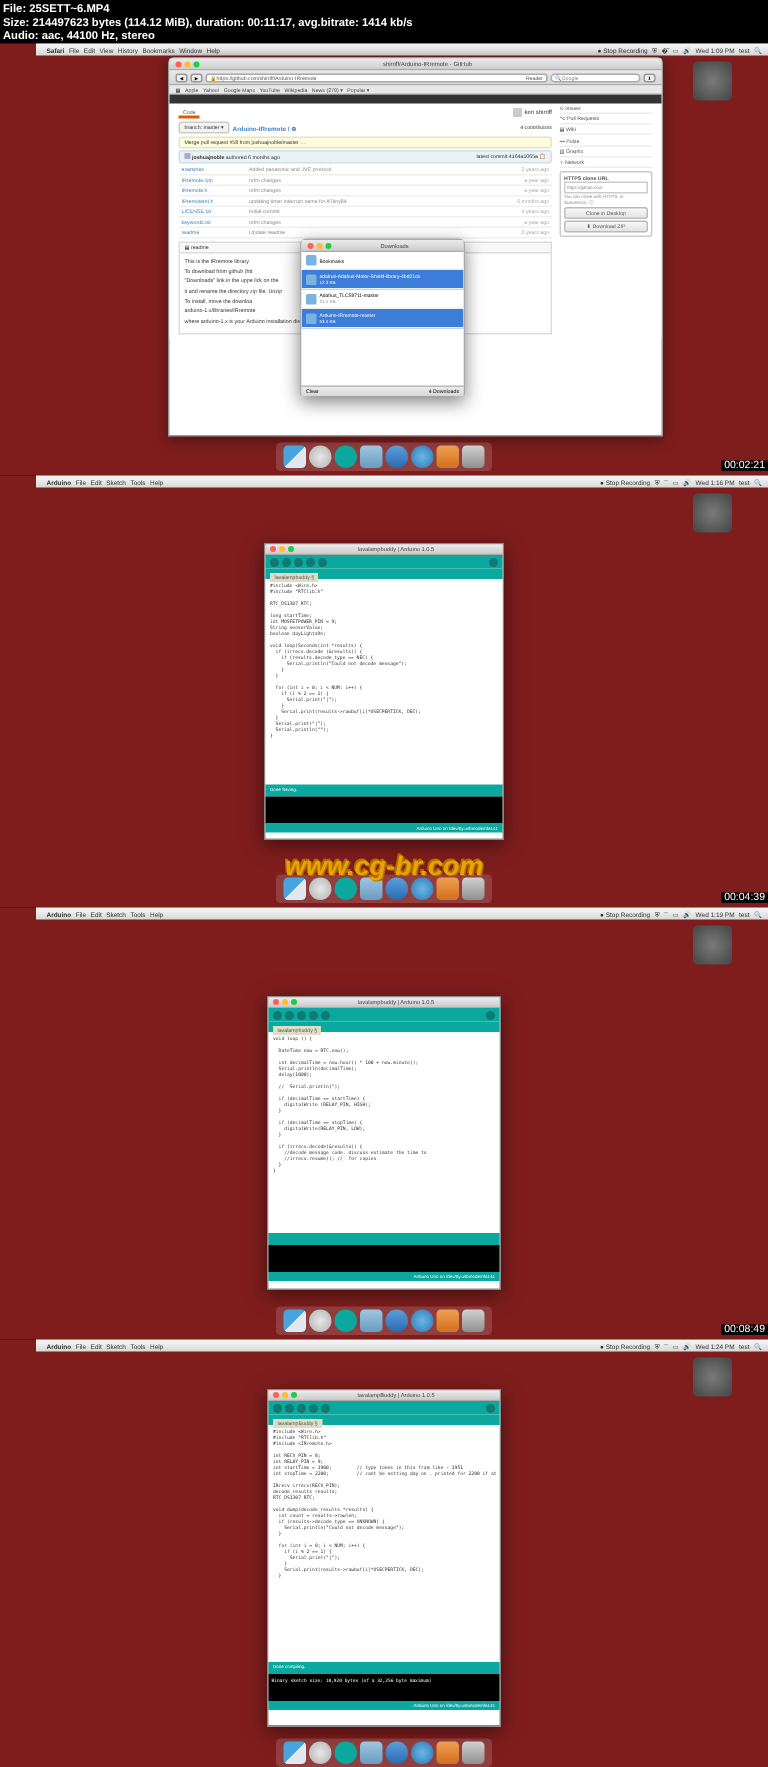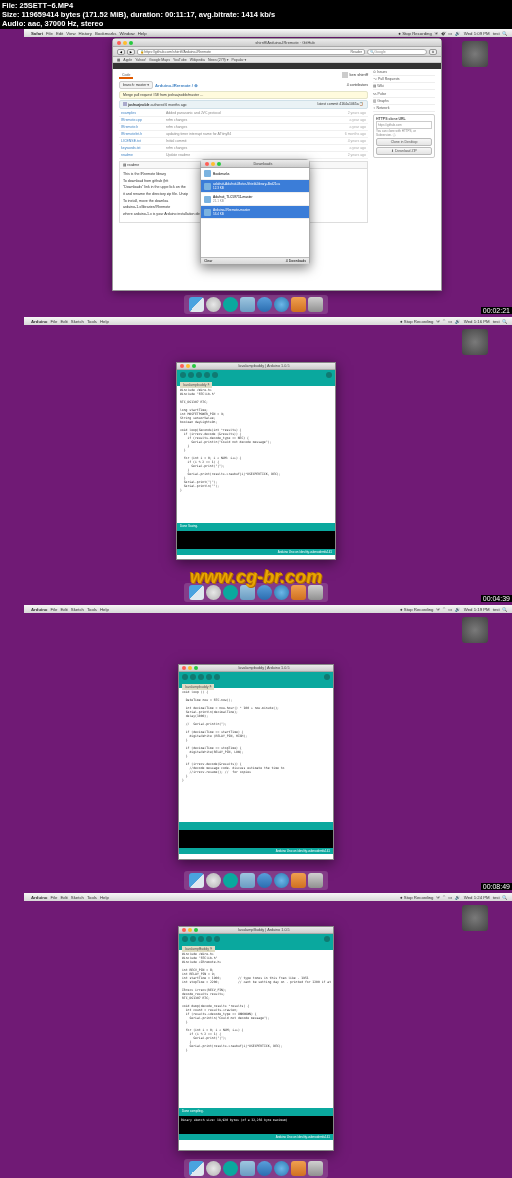--- a/index.html
+++ b/index.html
@@ -19,21 +19,21 @@
     line-height: 1.2;
     font-weight: bold;
   }
   .panel {
     width: 512px;
     position: relative;
   }
   .panel1 { height: 288px; }
   .panel2, .panel3, .panel4 { height: 288px; }
   .desktop {
-    background: #701a75;
+    background: #7f1d1d;
     width: 100%;
     height: 100%;
     position: relative;
     padding-left: 24px;
   }
   .menubar {
     background: linear-gradient(#f7f7f7, #d8d8d8);
     height: 8px;
     display: flex;
     align-items: center;
@@ -217,22 +217,22 @@
   .ard-sbar { background:#0aa89e; height:8px;}
   .ard-console { background:#000; color:#fff; font-size:3px; padding:2px; font-family:monospace;}
   .ard-status { background:#0aa89e; color:#fff; height:6px; font-size:3px; text-align:right; padding:0 3px; display:flex; align-items:center; justify-content:flex-end;}
 
 </style>
 </head>
 <body>
 
 <div class="file-info">
   <div>File: 25SETT~6.MP4</div>
-  <div>Size: 119659414 bytes (171.52 MiB), duration: 00:11:17, avg.bitrate: 1414 kb/s</div>
-  <div>Audio: aac, 37000 Hz, stereo</div>
+  <div>Size: 214497623 bytes (114.12 MiB), duration: 00:11:17, avg.bitrate: 1414 kb/s</div>
+  <div>Audio: aac, 44100 Hz, stereo</div>
 </div>
 
 <div class="panel panel1">
   <div class="desktop">
 
     <div class="menubar">
       <div class="menubar-left">
         <span class="apple-logo"></span>
         <span style="font-weight:bold">Safari</span>
         <span>File</span>

